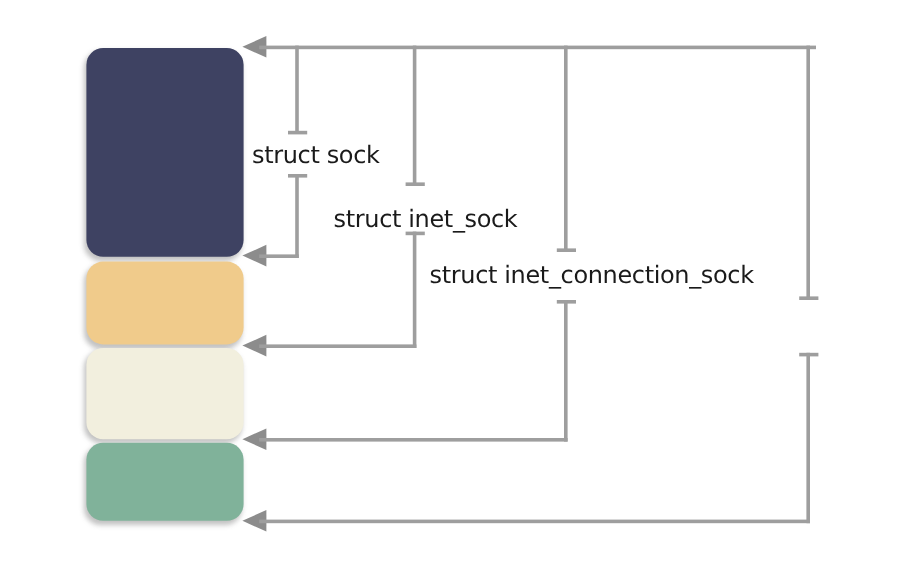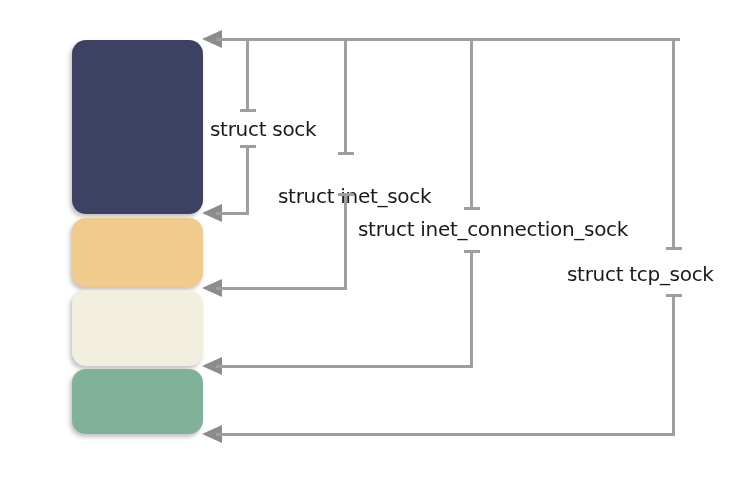--- a/index.html
+++ b/index.html
@@ -67,35 +67,34 @@
   <div class="vline" style="left:246px; top:38px; height:73px;"></div>
   <div class="tick" style="left:240px; top:109px;"></div>
   <div class="struct-label" style="left:210px; top:117px;">struct sock</div>
   <div class="tick" style="left:240px; top:145px;"></div>
   <div class="vline" style="left:246px; top:145px; height:70px;"></div>
   <div class="arrowhead" style="left:202px; top:204px;"></div>
   <div class="hline" style="left:216px; top:212px; width:33px;"></div>
 
   <div class="vline" style="left:344px; top:38px; height:116px;"></div>
   <div class="tick" style="left:338px; top:152px;"></div>
-  <div class="struct-label" style="left:278px; top:184px;">struct inet_sock</div>
+  <div class="struct-label" style="left:278px; top:170px;">struct inet_sock</div>
   <div class="tick" style="left:338px; top:193px;"></div>
   <div class="vline" style="left:344px; top:193px; height:97px;"></div>
   <div class="arrowhead" style="left:202px; top:279px;"></div>
   <div class="hline" style="left:216px; top:287px; width:131px;"></div>
 
   <div class="vline" style="left:470px; top:38px; height:171px;"></div>
   <div class="tick" style="left:464px; top:207px;"></div>
   <div class="struct-label" style="left:358px; top:217px;text-align:right;">struct inet_connection_sock</div>
   <div class="tick" style="left:464px; top:250px;"></div>
   <div class="vline" style="left:470px; top:250px; height:118px;"></div>
   <div class="arrowhead" style="left:202px; top:357px;"></div>
   <div class="hline" style="left:216px; top:365px; width:257px;"></div>
 
   <div class="vline" style="left:672px; top:38px; height:211px;"></div>
   <div class="tick" style="left:666px; top:247px;"></div>
-  <div class="struct-label" style="left:567px; top:262px;">struct tcp_sock</div>
   <div class="tick" style="left:666px; top:294px;"></div>
   <div class="vline" style="left:672px; top:294px; height:142px;"></div>
   <div class="arrowhead" style="left:202px; top:425px;"></div>
   <div class="hline" style="left:216px; top:433px; width:459px;"></div>
 
 </div>
 
 </body></html>

